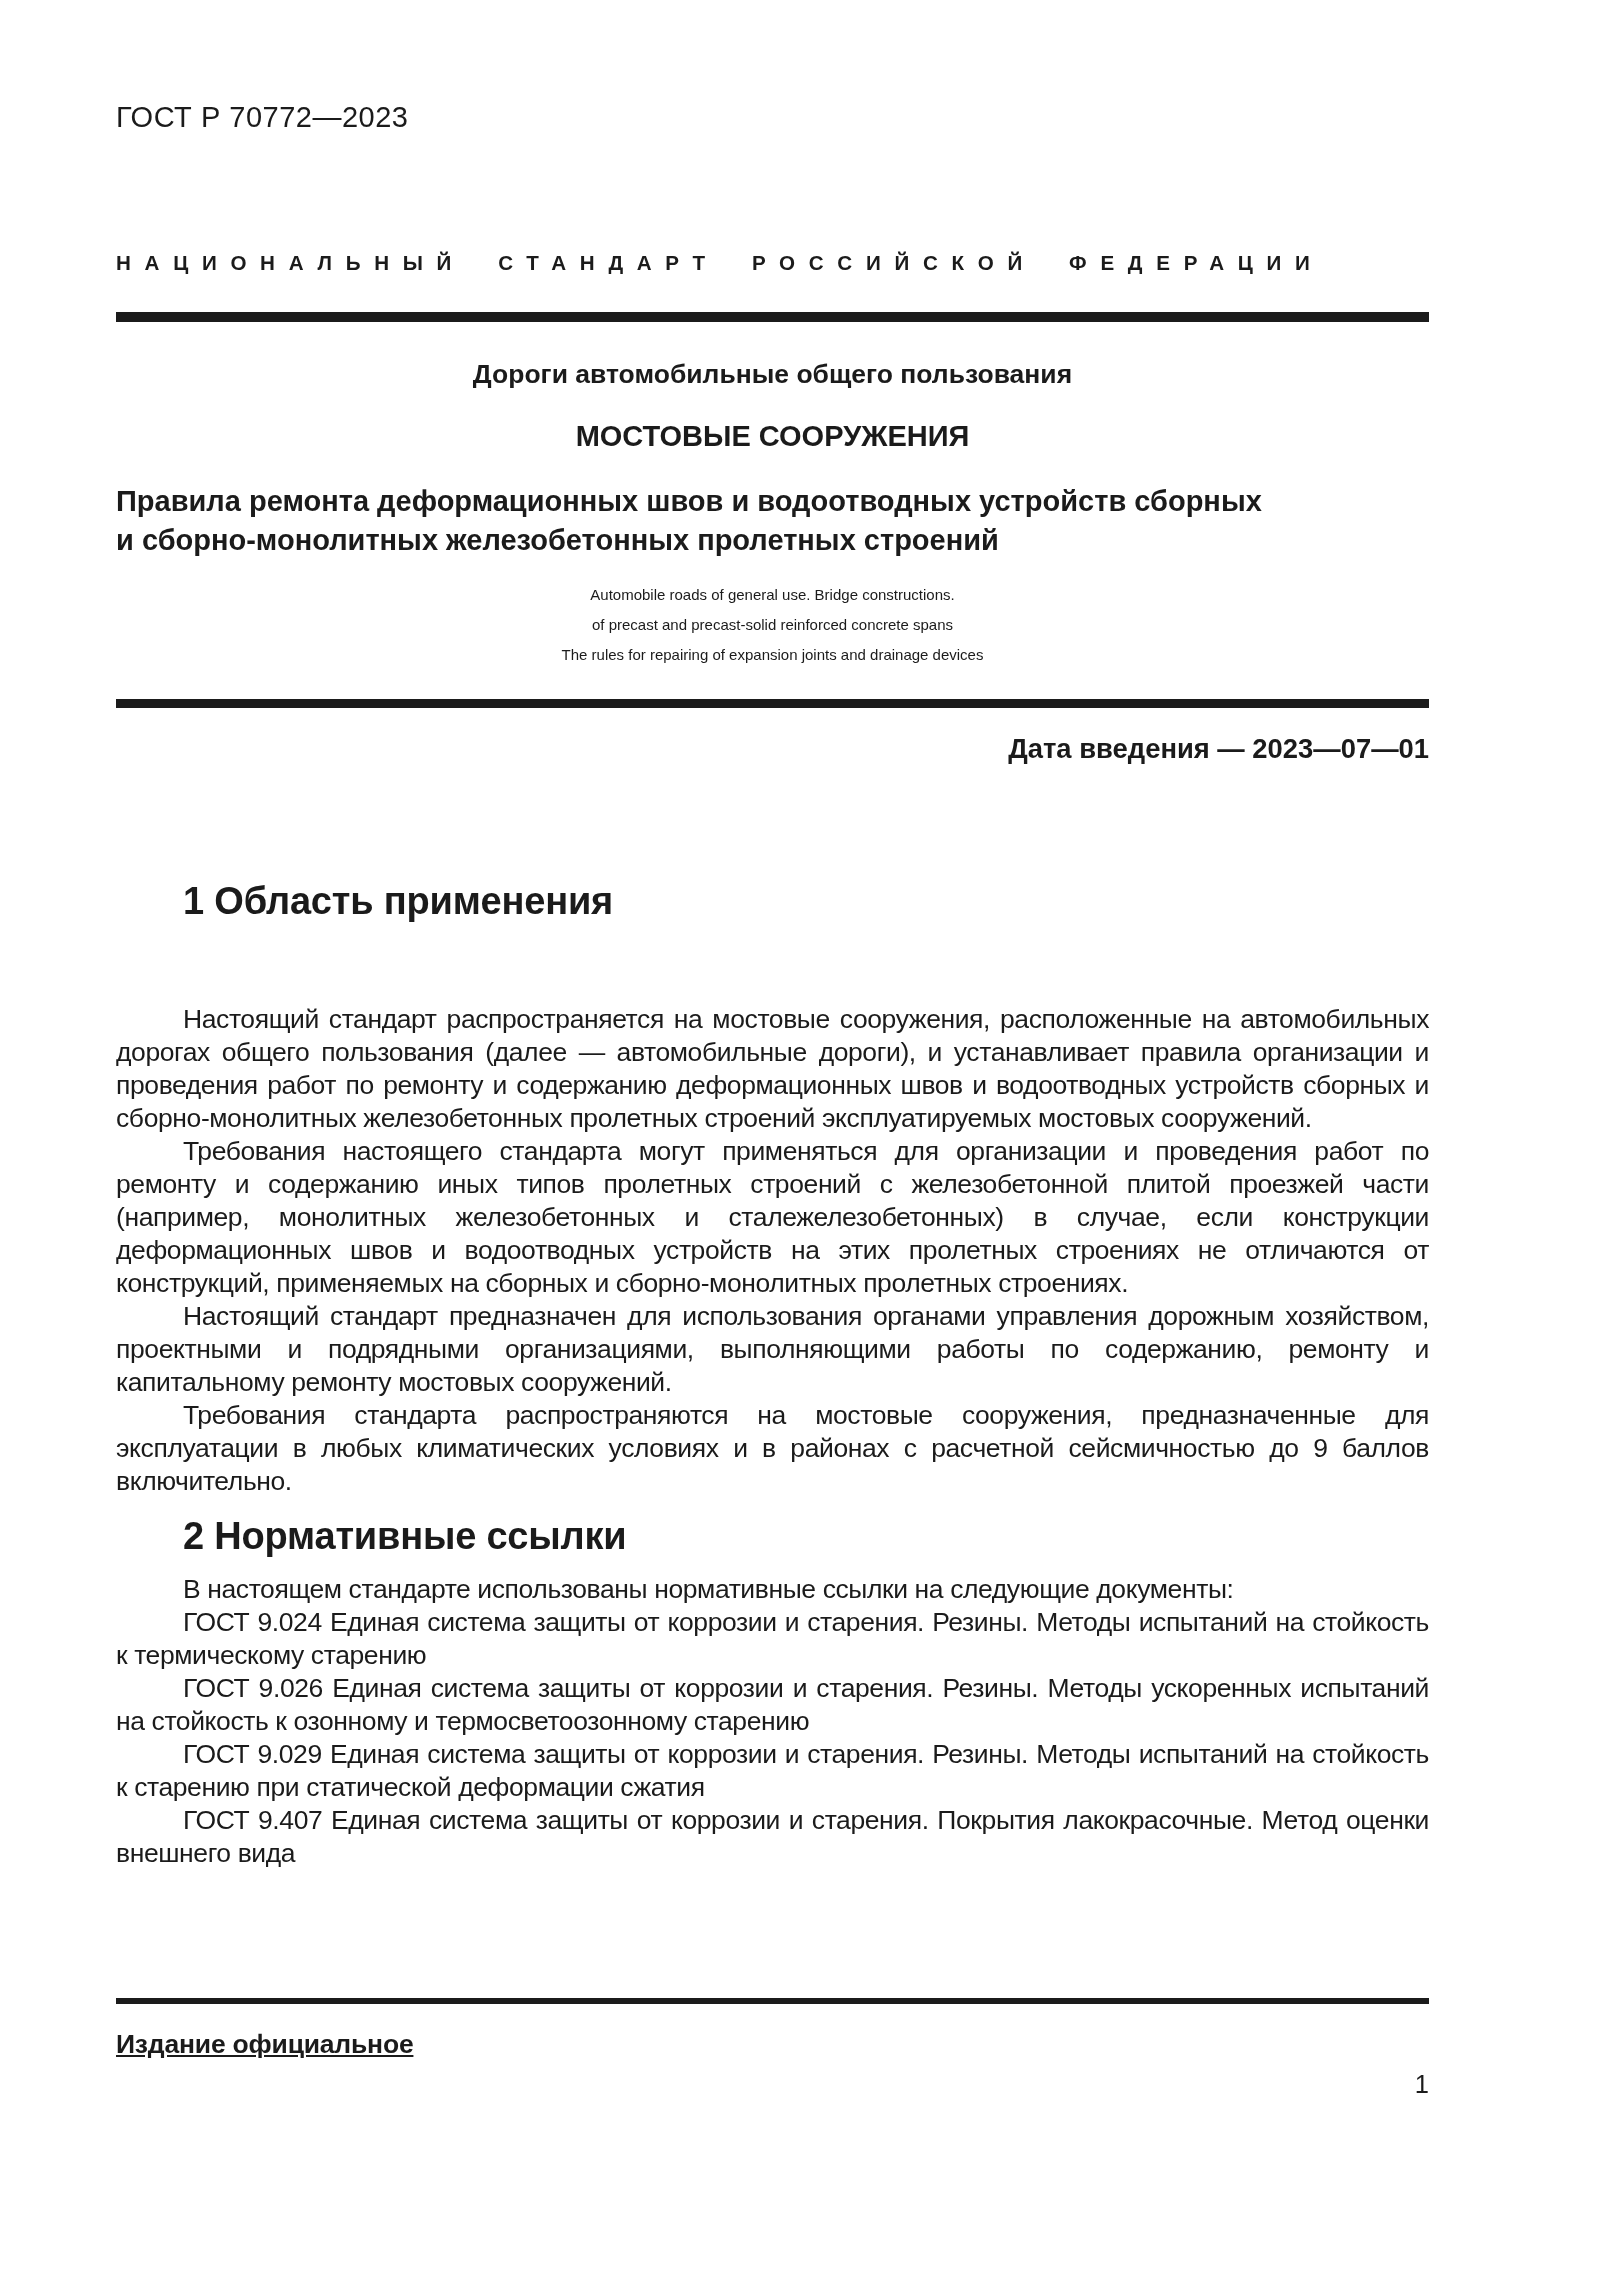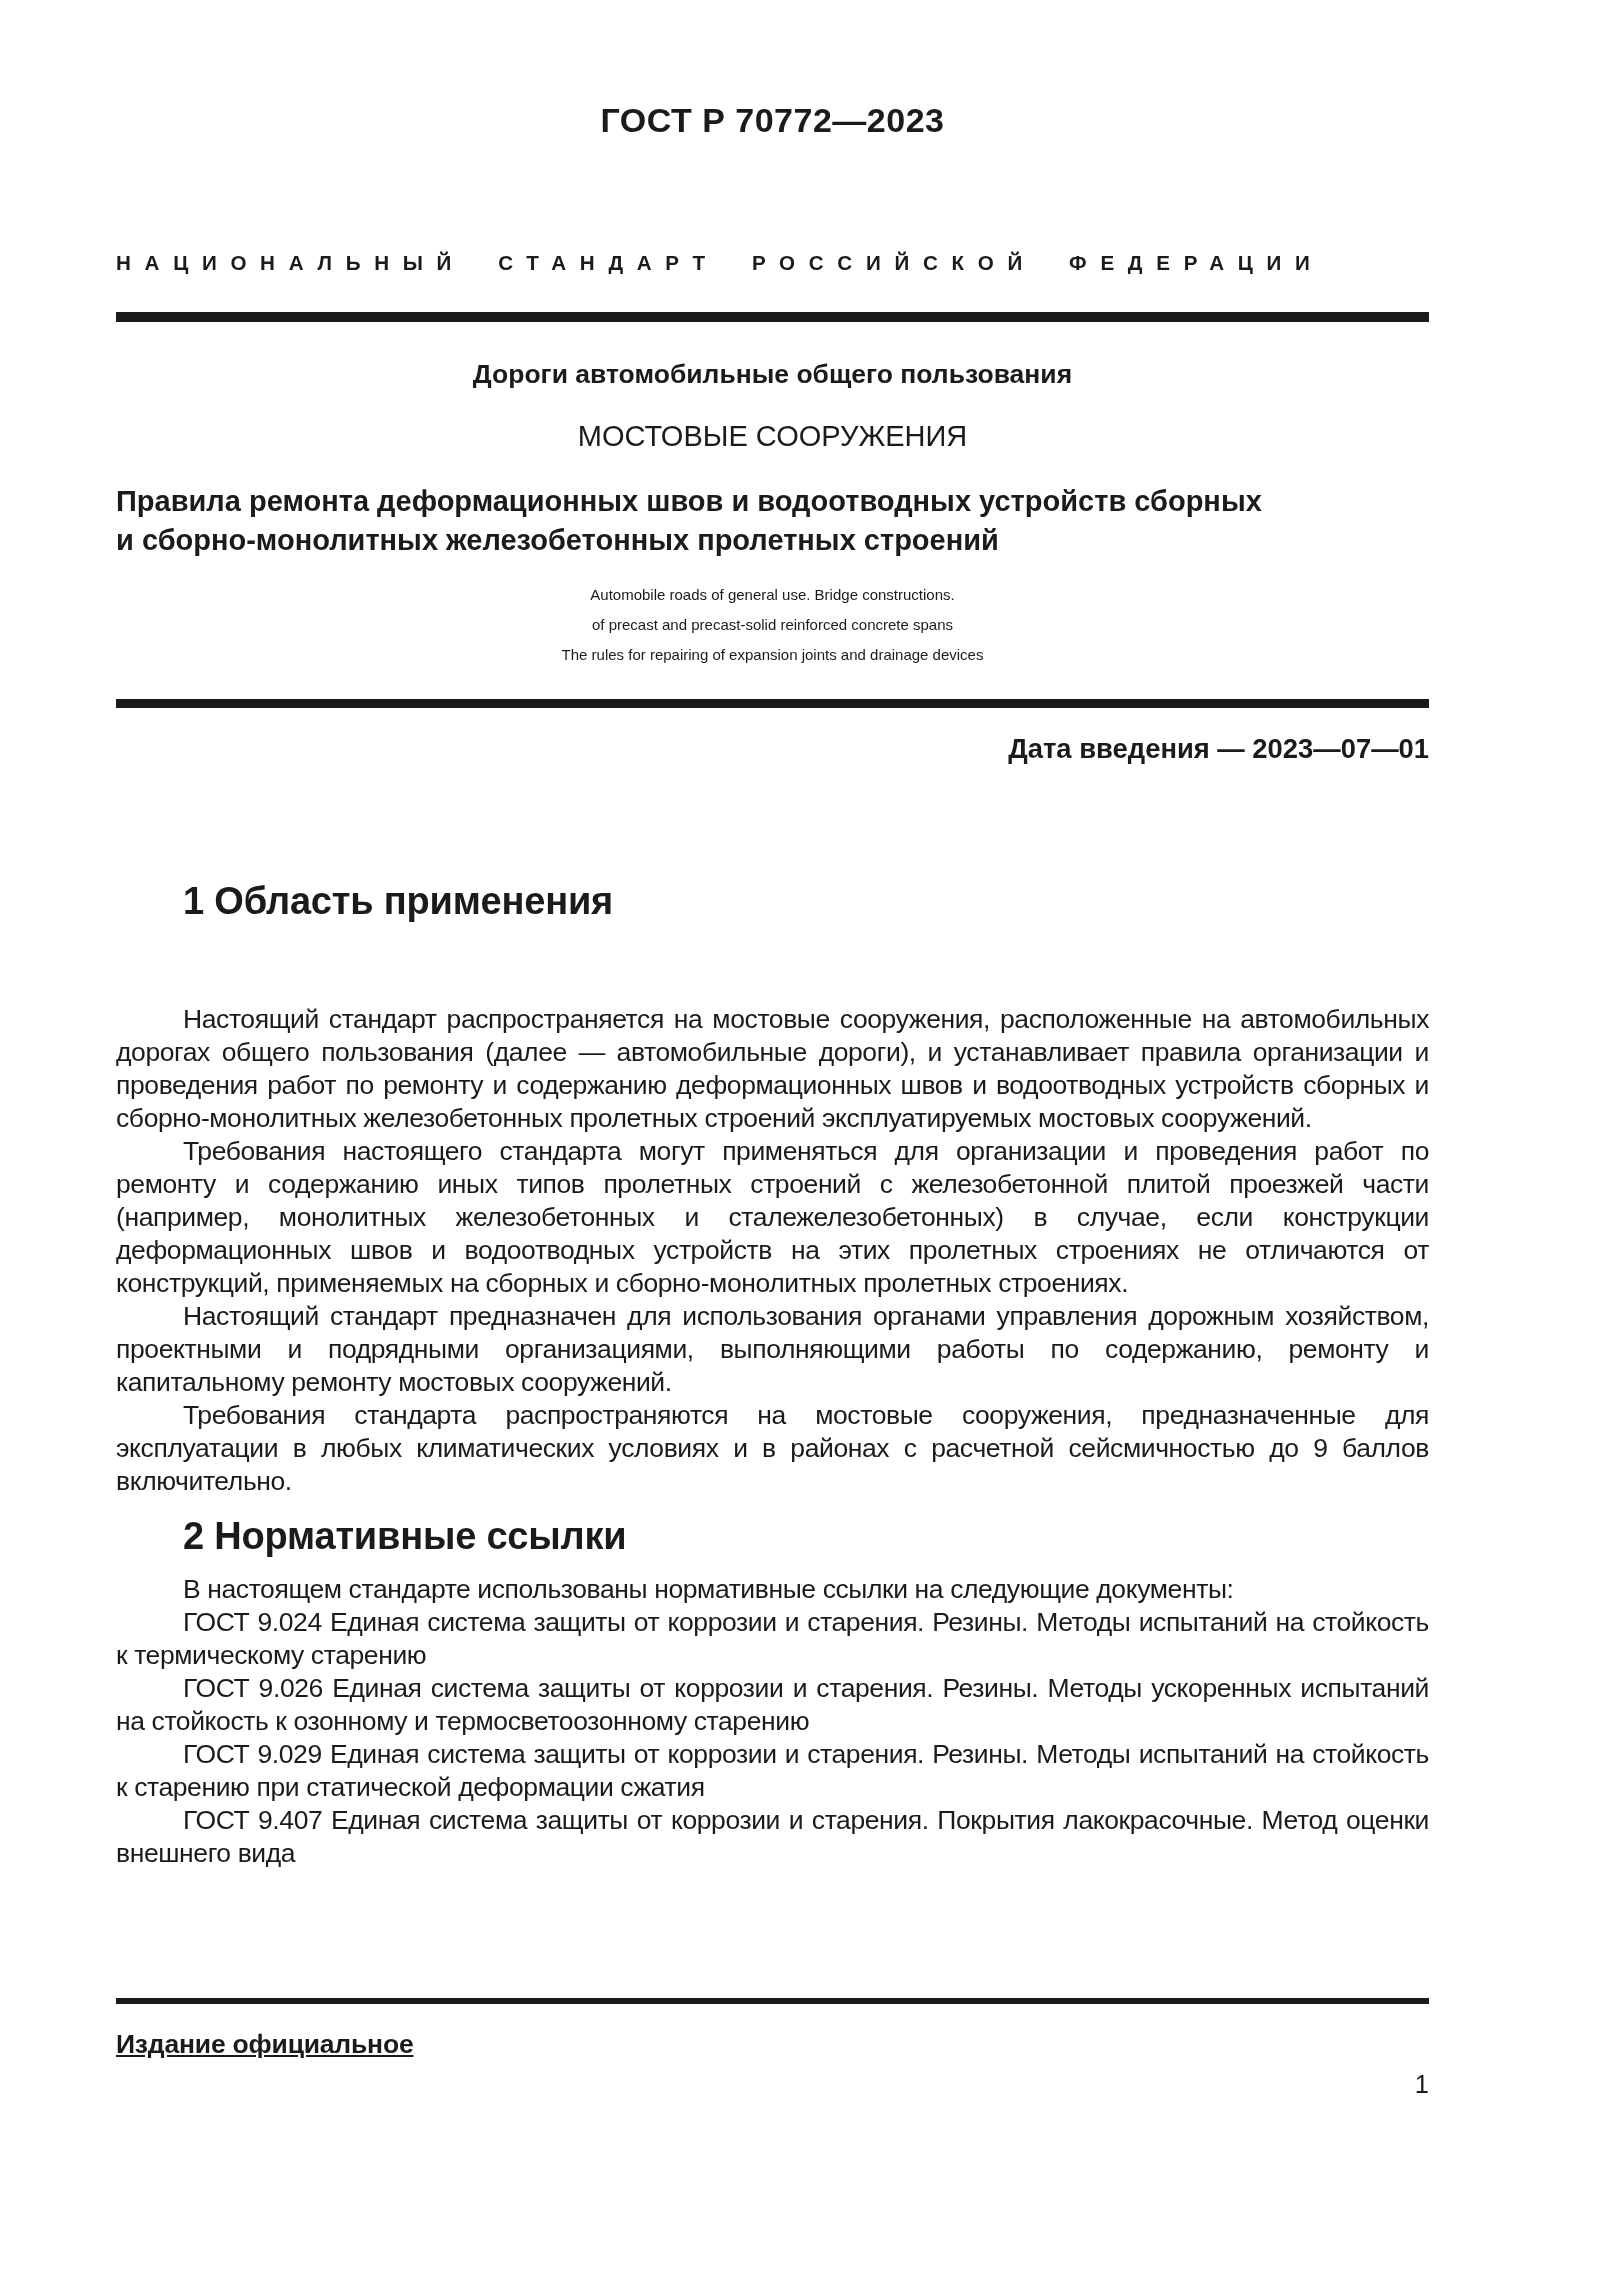--- a/index.html
+++ b/index.html
@@ -9,40 +9,40 @@
     height: 2293px;
     background: #ffffff;
     color: #1b1b1b;
     font-family: "Liberation Sans", sans-serif;
     overflow: hidden;
   }
   .abs { position: absolute; left: 116px; width: 1313px; }
 
   .doc-number {
     top: 101px;
-    text-align: center;
-    font-size: 34px;
-    font-weight: bold;
+    text-align: left;
+    font-size: 29px;
+    font-weight: normal;
     letter-spacing: 0.5px;
   }
   .std-type {
     top: 251px;
     font-size: 20.6px;
     font-weight: bold;
     letter-spacing: 13.7px;
     word-spacing: 13.7px;
     white-space: nowrap;
   }
   .rule { background: #1b1b1b; }
   .rule-1 { top: 312px; height: 9.8px; }
   .rule-2 { top: 699px; height: 8.8px; }
   .rule-3 { top: 1998px; height: 5.9px; }
 
   .title-subject { top: 359px; text-align: center; font-size: 26.5px; font-weight: bold; }
-  .title-main    { top: 420px; text-align: center; font-size: 29px; font-weight: normal; }
+  .title-main    { top: 420px; text-align: center; font-size: 29px; font-weight: bold; }
   .title-sub     { top: 482px; font-size: 29px; font-weight: bold; line-height: 39px; }
   .title-en      { top: 580px; text-align: center; font-size: 15px; line-height: 30px; }
 
   .date-line {
     top: 733px;
     text-align: right;
     font-size: 27.4px;
     font-weight: bold;
   }
 

